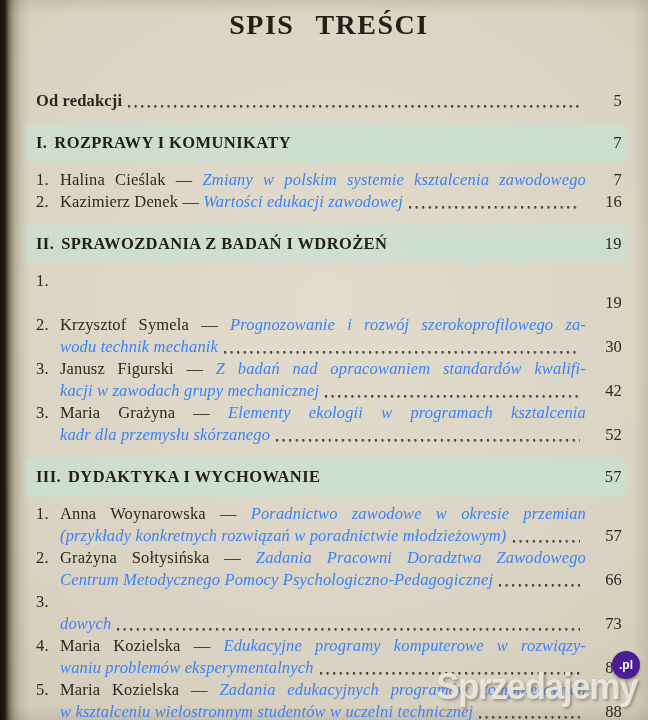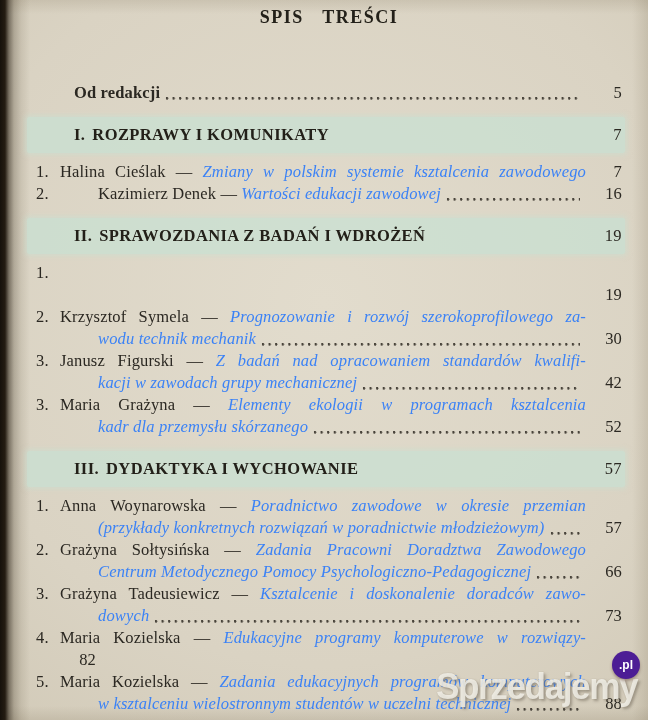--- a/index.html
+++ b/index.html
@@ -9,37 +9,37 @@
     color:#2b2822;
     background:
       linear-gradient(90deg,#16110b 0px,#241c12 5px,rgba(44,35,22,.55) 9px,rgba(64,53,35,.28) 14px,rgba(84,72,50,.12) 21px,rgba(84,72,50,0) 30px),
       linear-gradient(270deg,rgba(138,126,102,.22) 0px,rgba(138,126,102,0) 16px),
       linear-gradient(180deg,rgba(146,134,110,.22) 0px,rgba(146,134,110,0) 14px),
       linear-gradient(0deg,rgba(138,126,102,.20) 0px,rgba(138,126,102,0) 14px),
       radial-gradient(ellipse 120% 105% at 50% 42%, #e2dccd 0%, #dad3c3 48%, #cec6b3 82%, #c2b9a3 100%);
   }
   .sheet{position:absolute;inset:0;padding:0 26px 0 36px;box-sizing:border-box;}
   .title{
-    text-align:center;font-weight:bold;font-size:18px;line-height:26px;
-    letter-spacing:1.5px;word-spacing:13px;color:#232019;margin-top:4px;
+    text-align:center;font-weight:bold;font-size:28px;line-height:26px;
+    letter-spacing:1.5px;word-spacing:13px;color:#232019;margin-top:12px;
   }
   .row{display:flex;align-items:baseline;line-height:22px;font-size:16.5px;letter-spacing:.15px;}
   .front-row{margin-top:52px;font-weight:bold;color:#26231c;}
   .heading-row{margin:20px 0 15px;font-weight:bold;color:#232019;position:relative;letter-spacing:.4px;}
   .heading-row::before{
     content:"";position:absolute;left:-9px;right:-3px;top:-7px;bottom:-7px;
     background:rgba(200,224,210,.72);
     box-shadow:0 0 5px 2px rgba(200,224,210,.55);
     border-radius:2px;
   }
   .heading-row .body,.heading-row .pg{position:relative;z-index:1;flex-direction:column;}
   .num{flex:0 0 24px;}
   .hnum{margin-right:7px;}
   .body{flex:1 1 auto;min-width:0;}
-  .body.lead{display:flex;align-items:baseline;margin-left:38px;}
+  .body.lead{display:flex;align-items:baseline;}
   .lead .txt{white-space:nowrap;}
   .body.just{display:block;text-align:justify;text-align-last:justify;}
   .it{font-style:italic;color:#3b82f6;}
   .rm{color:#2b2822;}
   .leader{
     flex:1 1 auto;align-self:stretch;margin:0 6px 0 5px;
     background-image:radial-gradient(circle at 2px 2px,#49443b 1.1px,rgba(73,68,59,0) 1.5px);
     background-size:6.6px 4.5px;background-repeat:repeat-x;
     background-position:left bottom 4px;
   }
@@ -181,38 +181,41 @@
       <div class="row">
         <span class="num"></span>
         <span class="body lead">
           <span class="txt"><span class="it">Centrum Metodycznego Pomocy Psychologiczno-Pedagogicznej</span></span>
           <span class="leader"></span>
         </span>
         <span class="pg">66</span>
       </div>
       <div class="row">
         <span class="num">3.</span>
-        <span class="body just"><span class="rm">Grażyna Tadeusiewicz — </span><span class="it">Ksztalcenie i doskonalenie doradców zawo-</span></span>
         <span class="pg"></span>
       </div>
       <div class="row">
         <span class="num"></span>
         <span class="body lead">
           <span class="txt"><span class="it">dowych</span></span>
           <span class="leader"></span>
         </span>
         <span class="pg">73</span>
       </div>
       <div class="row">
         <span class="num">4.</span>
         <span class="body just"><span class="rm">Maria Kozielska — </span><span class="it">Edukacyjne programy komputerowe w rozwiązy-</span></span>
         <span class="pg"></span>
       </div>
       <div class="row">
         <span class="num"></span>
+        <span class="body lead">
+          <span class="txt"><span class="it">waniu problemów eksperymentalnych</span></span>
+          <span class="leader"></span>
+        </span>
         <span class="pg">82</span>
       </div>
       <div class="row">
         <span class="num">5.</span>
         <span class="body just"><span class="rm">Maria Kozielska — </span><span class="it">Zadania edukacyjnych programów komputerowych</span></span>
         <span class="pg"></span>
       </div>
       <div class="row">
         <span class="num"></span>
         <span class="body lead">

